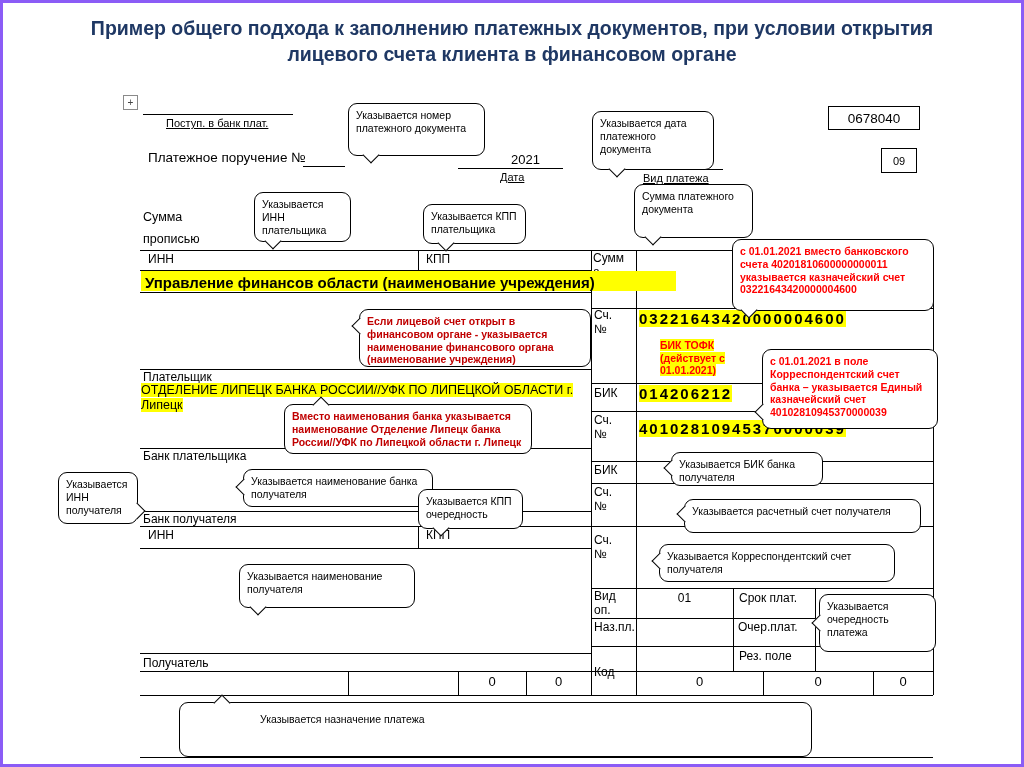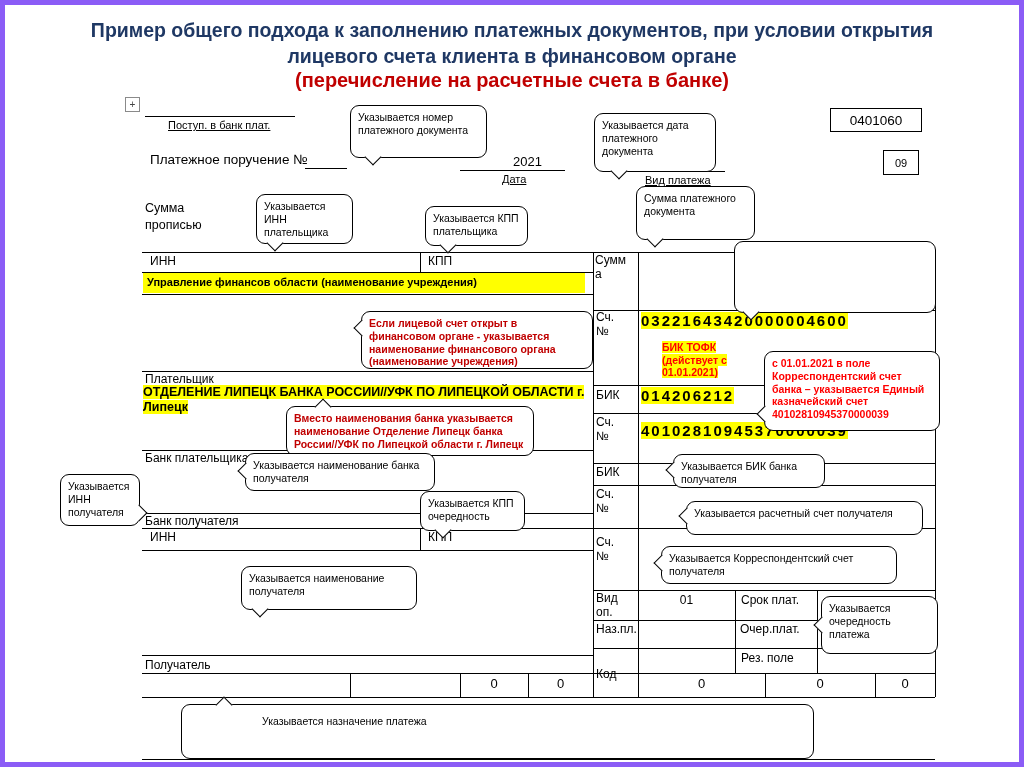--- a/index.html
+++ b/index.html
@@ -1,16 +1,16 @@
 <!DOCTYPE html>
 <html><head>
 <meta charset="utf-8">
 <style>
   html,body{margin:0;padding:0;background:#ededed;}
-  .slide{position:relative;width:1024px;height:767px;background:#ffffff;border:5px solid #8b5cf6;
+  .slide{position:relative;width:1024px;height:767px;background:#ffffff;border:3px solid #8b5cf6;
          font-family:"Liberation Sans",sans-serif;overflow:hidden;box-sizing:border-box;}
   .abs{position:absolute;}
   .hl{position:absolute;border-top:1px solid #000;height:0;}
   .vl{position:absolute;border-left:1px solid #000;width:0;}
   .t{position:absolute;color:#000;font-size:12px;line-height:1.15;white-space:nowrap;}
   .pre{white-space:pre-line !important;}
   .wrap{white-space:normal !important;}
   .yellow{background:#ffff00;}
   .b{font-weight:bold;}
   .u{text-decoration:underline;}
@@ -29,47 +29,46 @@
   .cell0{position:absolute;text-align:center;font-size:13px;color:#000;}
   .footer-accent{position:absolute;background:#1f3864;}
 </style>
 </head>
 <body>
 
 <div class="slide">
 
   <div class="title" style="top:14px">Пример общего подхода к заполнению платежных документов, при условии открытия</div>
   <div class="title" style="top:40px">лицевого счета клиента в финансовом органе</div>
-  <div class="title" style="top:64px;font-size:20px;color:#c00000">(перечисление на расчетные счета в банке)</div>
 
   <div class="box" style="left:120px;top:92px;width:13px;height:13px;border-color:#8a8a8a;font-size:10px;color:#444">
     <span>+</span>
   </div>
 
   <div class="hl" style="left:140px;top:111px;width:150px"></div>
   <div class="t u" style="left:163px;top:114px;font-size:11px">Поступ. в банк плат.</div>
 
   <div class="t" style="left:145px;top:147px;font-size:13.5px">Платежное поручение №</div>
   <div class="hl" style="left:300px;top:163px;width:42px"></div>
 
   <div class="t" style="left:508px;top:150px;font-size:13px">2021</div>
   <div class="hl" style="left:455px;top:165px;width:105px"></div>
   <div class="t u" style="left:497px;top:168px;font-size:11px">Дата</div>
 
   <div class="hl" style="left:620px;top:166px;width:100px"></div>
   <div class="t u" style="left:640px;top:169px;font-size:11px">Вид платежа</div>
 
   <div class="box" style="left:825px;top:103px;width:90px;height:22px;font-size:13.5px">
-    <span>0401060</span>
+    <span>0678040</span>
   </div>
   <div class="box" style="left:878px;top:145px;width:34px;height:23px;font-size:11px">
     <span>09</span>
   </div>
 
-  <div class="t wrap" style="left:140px;top:195px;width:84px;font-size:12.5px;line-height:17px">Сумма прописью</div>
+  <div class="t wrap" style="left:140px;top:203px;width:84px;font-size:12.5px;line-height:22px">Сумма прописью</div>
 
   <div class="hl" style="left:137px;top:247px;width:793px"></div>
   <div class="hl" style="left:137px;top:267px;width:451px"></div>
   <div class="hl" style="left:137px;top:289px;width:451px"></div>
   <div class="hl" style="left:137px;top:366px;width:451px"></div>
   <div class="hl" style="left:137px;top:445px;width:451px"></div>
   <div class="hl" style="left:137px;top:508px;width:451px"></div>
   <div class="hl" style="left:137px;top:523px;width:793px"></div>
   <div class="hl" style="left:137px;top:545px;width:451px"></div>
   <div class="hl" style="left:137px;top:650px;width:451px"></div>
@@ -96,33 +95,33 @@
   <div class="vl" style="left:455px;top:668px;height:24px"></div>
   <div class="vl" style="left:523px;top:668px;height:24px"></div>
   <div class="vl" style="left:760px;top:668px;height:24px"></div>
   <div class="vl" style="left:870px;top:668px;height:24px"></div>
 
   <div class="t" style="left:145px;top:250px">ИНН</div>
   <div class="t" style="left:423px;top:250px">КПП</div>
   <div class="t pre" style="left:590px;top:249px;width:42px">Сумм
 а</div>
 
-  <div class="abs yellow b" style="left:138px;top:268px;width:442px;height:20px;font-size:11px;padding:3px 0 0 4px;box-sizing:border-box;white-space:nowrap;overflow:hidden">Управление  финансов  области  (наименование  учреждения)</div>
+  <div class="abs yellow b" style="left:138px;top:268px;width:535px;height:20px;font-size:15px;padding:3px 0 0 4px;box-sizing:border-box;white-space:nowrap;overflow:hidden">Управление  финансов  области  (наименование  учреждения)</div>
 
   <div class="t pre" style="left:591px;top:306px;width:42px">Сч.
 №</div>
   <div class="digits yellow" style="left:636px;top:307px">03221643420000004600</div>
 
   <div class="abs" style="left:657px;top:336px;width:95px;font-size:10.5px;line-height:1.2">
     <span class="yellow red b">БИК ТОФК (действует с 01.01.2021)</span>
   </div>
 
   <div class="t" style="left:140px;top:368px">Плательщик</div>
 
-  <div class="abs" style="left:138px;top:380px;width:460px;font-size:12.5px;font-weight:bold;line-height:14.5px">
+  <div class="abs" style="left:138px;top:380px;width:460px;font-size:12.5px;font-weight:normal;line-height:14.5px">
     <span class="yellow">ОТДЕЛЕНИЕ ЛИПЕЦК БАНКА РОССИИ//УФК ПО ЛИПЕЦКОЙ ОБЛАСТИ г. Липецк</span>
   </div>
 
   <div class="t" style="left:591px;top:384px">БИК</div>
   <div class="digits yellow" style="left:636px;top:382px">014206212</div>
 
   <div class="t pre" style="left:591px;top:411px;width:42px">Сч.
 №</div>
   <div class="digits yellow" style="left:636px;top:417px">40102810945370000039</div>
 
@@ -178,20 +177,21 @@
     <span>Указывается КПП плательщика</span>
   </div>
 
   <div class="callout" style="left:631px;top:181px;width:119px;height:54px">
     <i class="tail tb" style="left:12px"></i>
     <span>Сумма платежного документа</span>
   </div>
 
   <div class="callout" style="left:729px;top:236px;width:202px;height:72px">
     <i class="tail tb" style="left:10px"></i>
+    <span class="red b">с 01.01.2021 вместо банковского счета 40201810600000000011 указывается казначейский счет 03221643420000004600</span>
   </div>
 
   <div class="callout" style="left:356px;top:306px;width:232px;height:58px">
     <i class="tail tl" style="top:10px"></i>
     <span class="dred b">Если лицевой счет открыт в финансовом органе - указывается наименование финансового органа (наименование учреждения)</span>
   </div>
 
   <div class="callout" style="left:281px;top:401px;width:248px;height:50px">
     <i class="tail tt" style="left:30px"></i>
     <span class="dred b">Вместо наименования банка указывается наименование Отделение Липецк банка России//УФК по Липецкой области г. Липецк</span>
@@ -200,21 +200,21 @@
   <div class="callout" style="left:759px;top:346px;width:176px;height:80px">
     <i class="tail tl" style="top:56px"></i>
     <span class="red b">с 01.01.2021 в поле Корреспондентский счет банка  – указывается Единый казначейский счет 40102810945370000039</span>
   </div>
 
   <div class="callout" style="left:668px;top:449px;width:152px;height:34px">
     <i class="tail tl" style="top:9px"></i>
     <span>Указывается БИК банка получателя</span>
   </div>
 
-  <div class="callout" style="left:240px;top:448px;width:190px;height:38px">
+  <div class="callout" style="left:240px;top:466px;width:190px;height:38px">
     <i class="tail tl" style="top:11px"></i>
     <span>Указывается наименование банка получателя</span>
   </div>
 
   <div class="callout" style="left:55px;top:469px;width:80px;height:52px">
     <i class="tail tr" style="top:32px"></i>
     <span>Указывается ИНН получателя</span>
   </div>
 
   <div class="callout" style="left:415px;top:486px;width:105px;height:40px">

